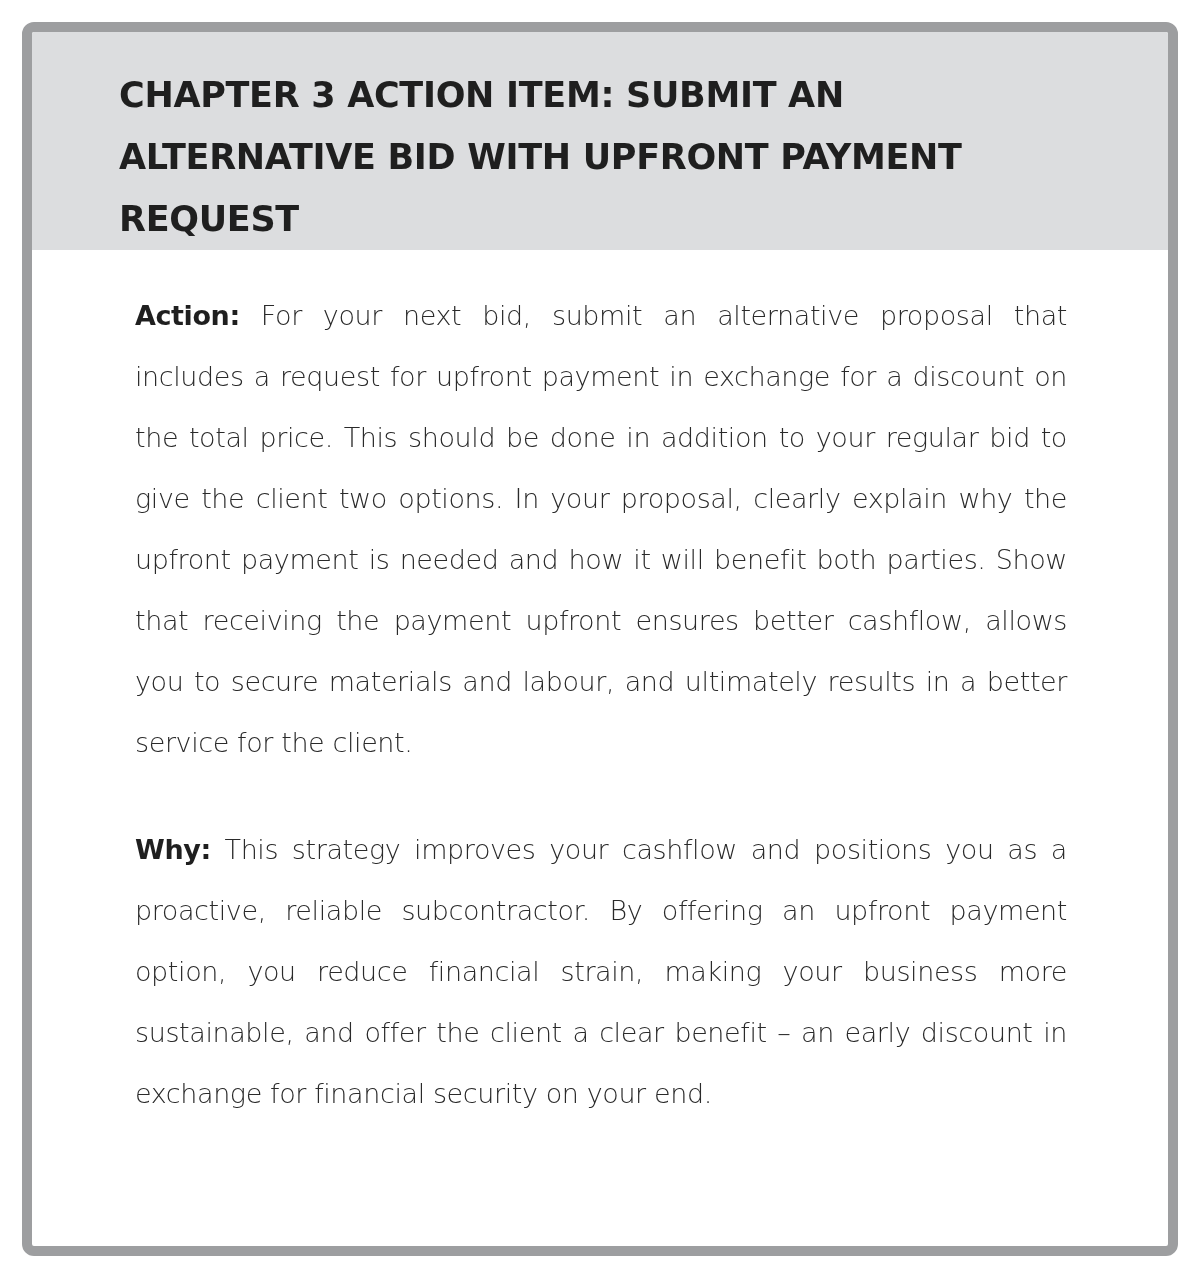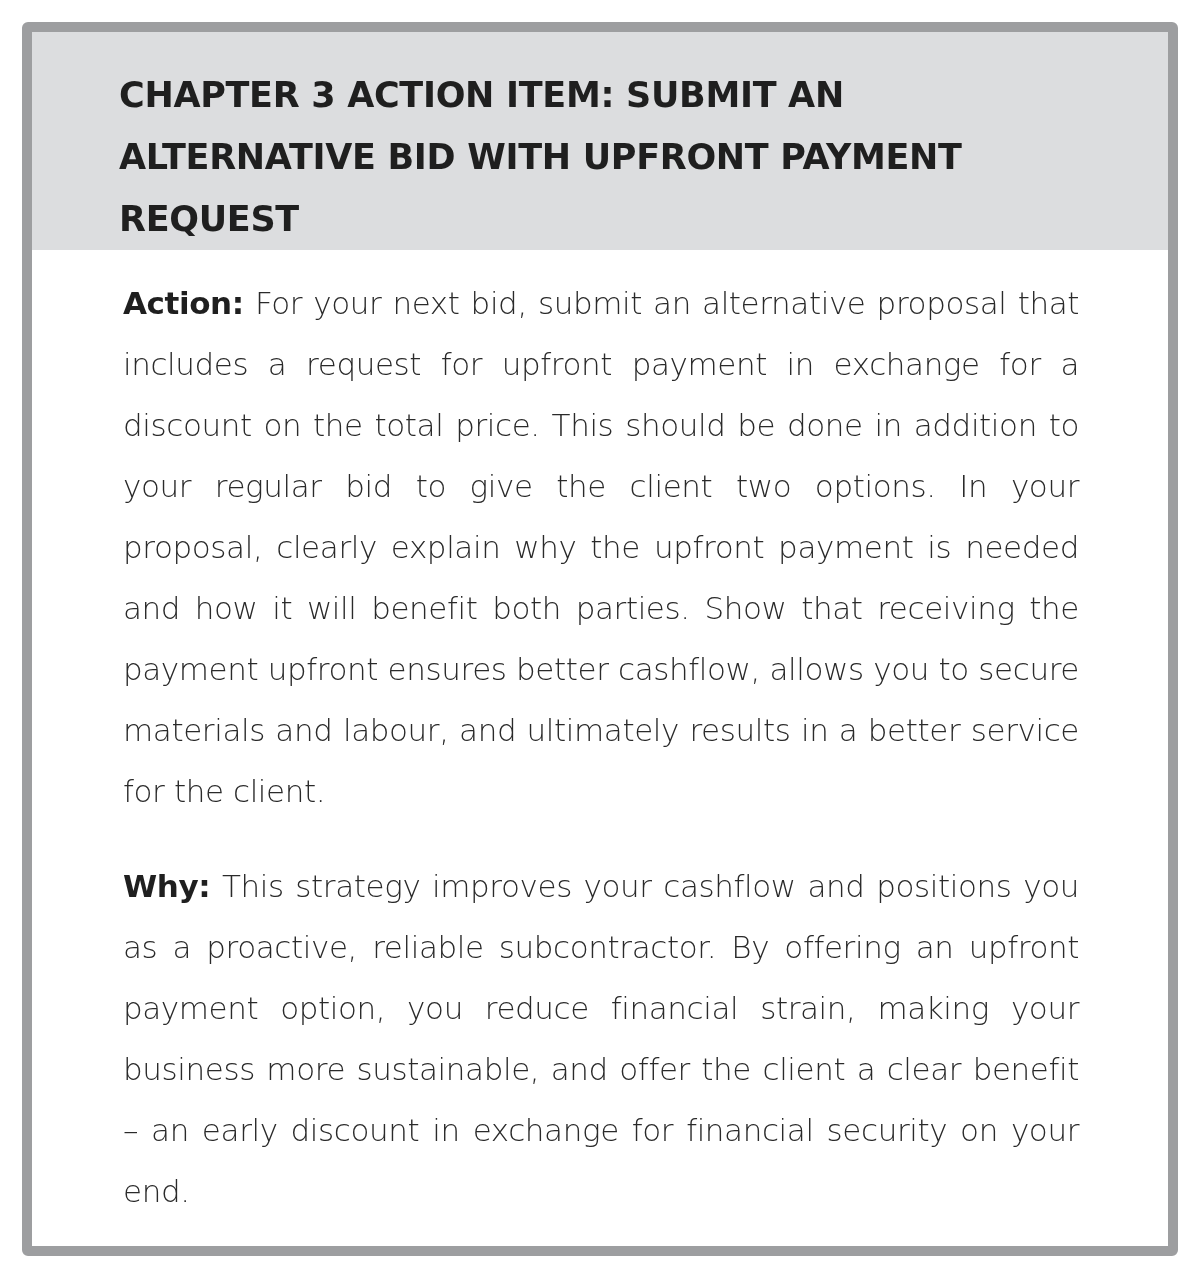--- a/index.html
+++ b/index.html
@@ -10,21 +10,21 @@
       height: 1279px;
       overflow: hidden;
     }
     .box {
       position: absolute;
       left: 22px;
       top: 22px;
       width: 1136px;
       height: 1214px;
       border: 10px solid #9d9ea0;
-      border-radius: 6px;
+      border-radius: 12px;
       background: #ffffff;
       overflow: hidden;
     }
     .header {
       background: #dcdddf;
       height: 218px;
       padding: 0 0 0 87px;
       box-sizing: border-box;
     }
     .title {
@@ -35,24 +35,24 @@
       font-weight: bold;
       font-size: 35px;
       line-height: 62px;
       color: #1f1f1f;
       letter-spacing: -0.3px;
     }
     .body {
       padding: 0 85px 0 87px;
     }
     .para {
-      margin: 4px;
+      margin: 16px;
       font-family: "DejaVu Sans", sans-serif;
       font-weight: 300;
-      font-size: 31px;
+      font-size: 27px;
       line-height: 61px;
       color: #2a2a2a;
       text-align: justify;
       letter-spacing: -0.4px;
     }
     .para.first { padding-top: 19px; }
     .para.second { padding-top: 30px; }
     .label {
       font-weight: bold;
       color: #1f1f1f;

